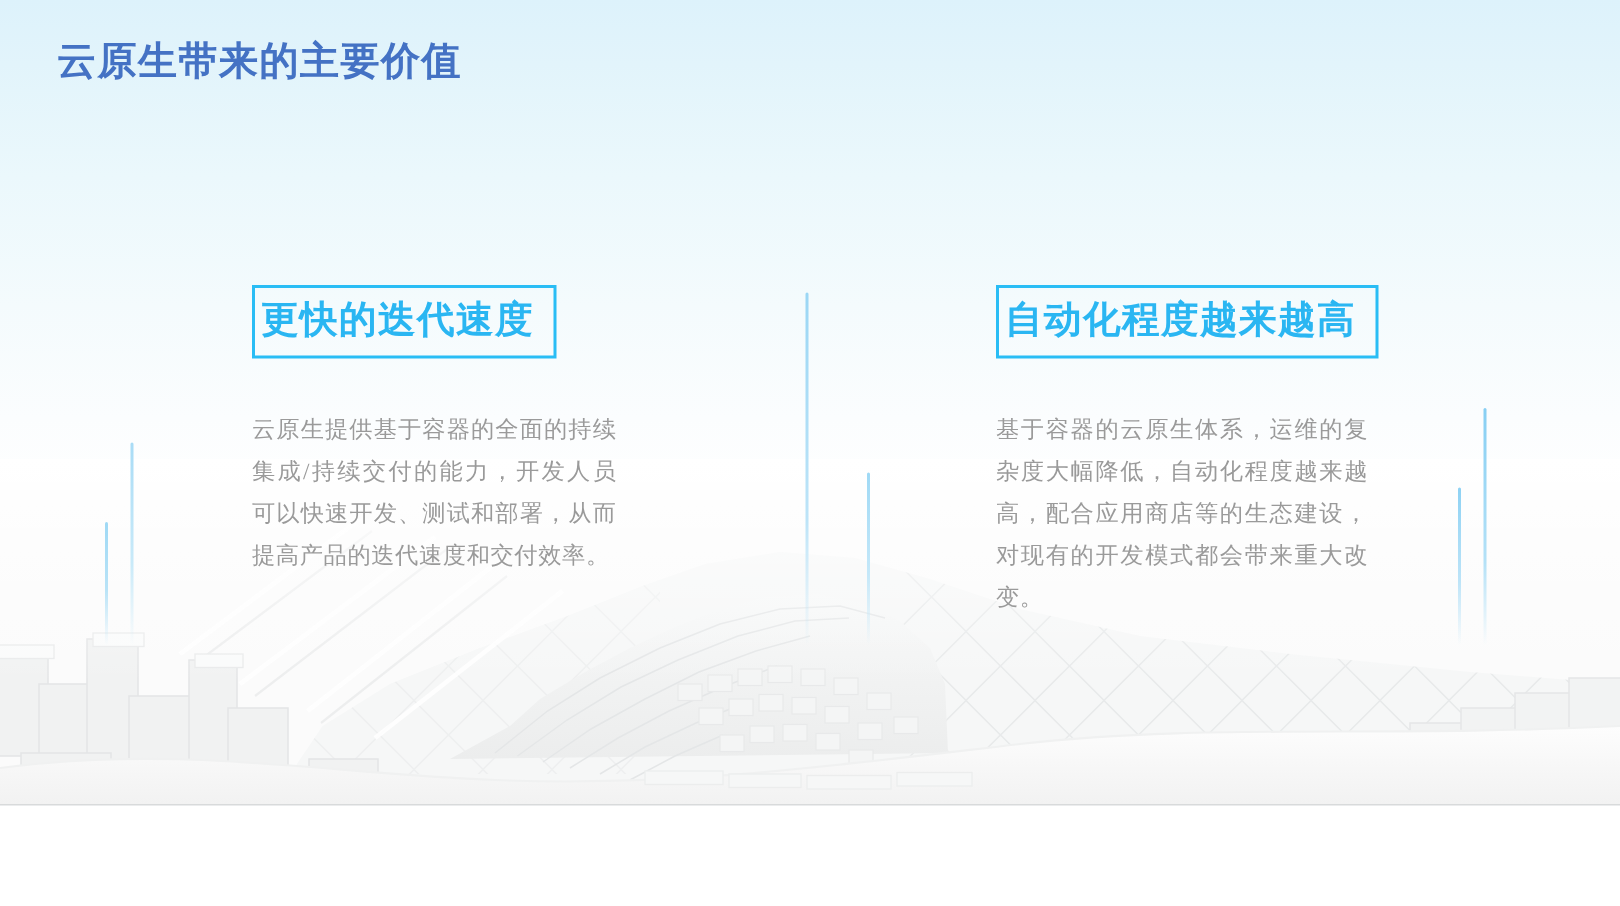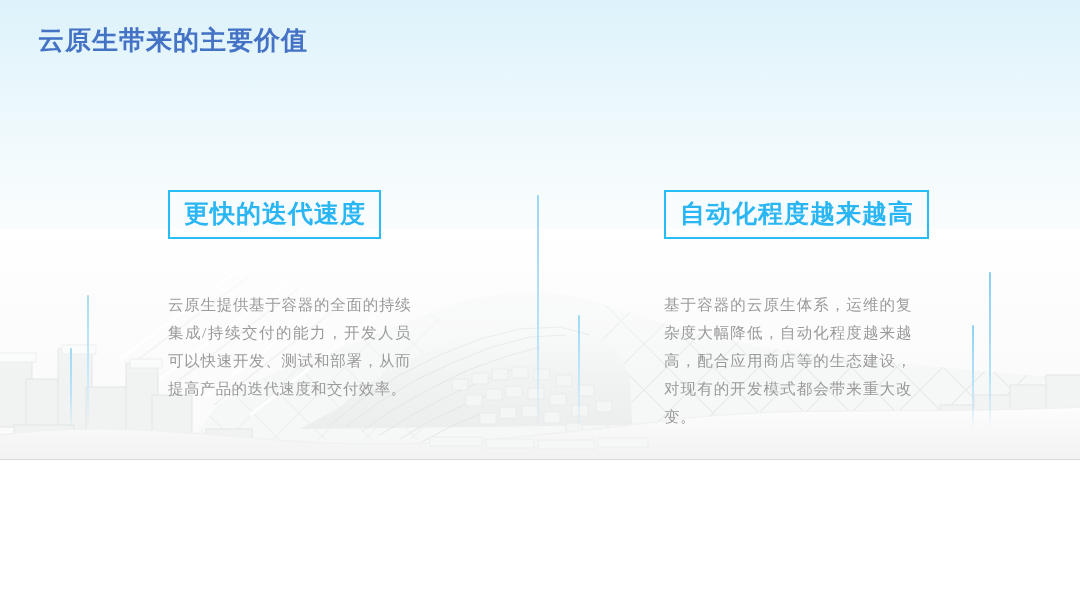--- a/index.html
+++ b/index.html
@@ -9,21 +9,21 @@
   body {
     width: 1080px;
     height: 604px;
     overflow: hidden;
     font-family: "Liberation Sans", "DejaVu Sans", sans-serif;
   }
 
   #slide {
     position: relative;
     width: 1080px;
-    height: 460px;
+    height: 537px;
     overflow: hidden;
     background: linear-gradient(to bottom,
         #ddf2fb 0%,
         #e2f4fb 8%,
         #ebf8fc 22%,
         #f4fbfd 38%,
         #fbfdfe 52%,
         #ffffff 64%,
         #fdfdfd 80%,
         #fafafa 100%);
@@ -73,27 +73,27 @@
 
   .card-heading {
     display: inline-block;
     box-sizing: border-box;
     border: 2px solid #29bdf5;
     color: #2ab6f2;
     font-size: 25px;
     font-weight: bold;
     letter-spacing: 1px;
     line-height: 1;
-    padding: 9px 13px 11px 14px;
+    padding: 9px 13px 11px 4px;
     background: transparent;
     white-space: nowrap;
   }
 
   .card-body {
-    margin-top: 52px;
+    margin-top: 34px;
     font-size: 15.5px;
     line-height: 28px;
     color: #9a9a9a;
     letter-spacing: 0.4px;
     text-align: justify;
     text-justify: inter-ideograph;
   }
   .col-right .card-body { width: 248px; }
   .col-left  .card-body { width: 243px; }
 </style>

